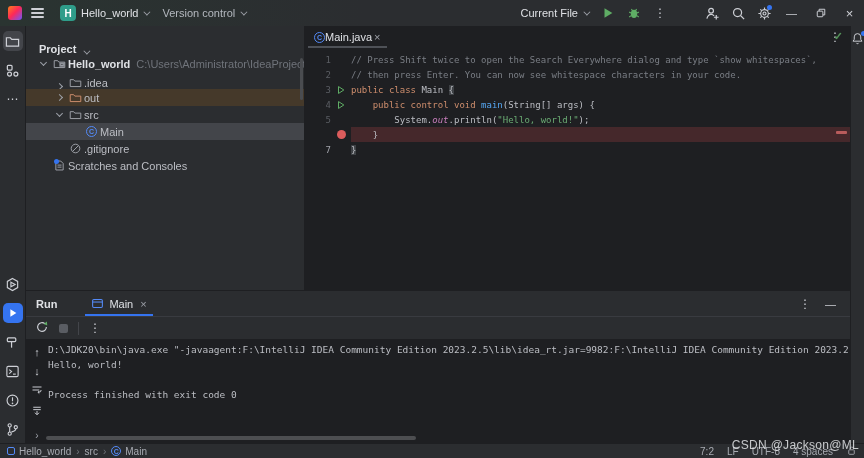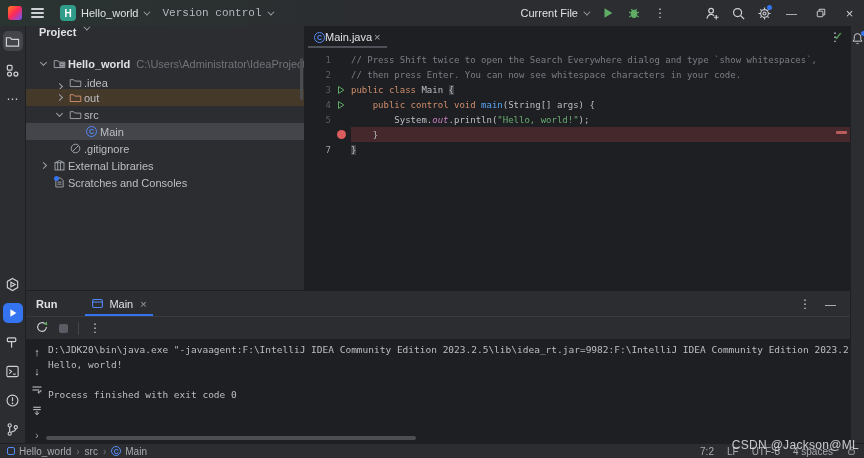--- a/index.html
+++ b/index.html
@@ -14,21 +14,21 @@
               padding-left:8px; position:relative; }
   .tb-item { display:flex; align-items:center; gap:5px; padding:0 7px; height:100%; color:#DFE1E5; }
   .logo { width:14px; height:14px; border-radius:3px;
           background:linear-gradient(135deg,#FC801D 0%,#FE2857 48%,#6B57FF 100%); }
   .hamburger { width:13px; display:flex; flex-direction:column; gap:2.5px; margin:0 9px 0 9px; }
   .hamburger i { display:block; height:1.4px; background:#CED0D6; border-radius:1px; }
   .proj-badge { width:16px; height:16px; border-radius:4px; background:#2F9D8A; color:#fff;
                 font-size:10px; font-weight:bold; display:flex; align-items:center; justify-content:center; }
   .chev { width:5px; height:5px; border-right:1.3px solid #9DA0A8; border-bottom:1.3px solid #9DA0A8;
           transform:rotate(45deg) translateY(-2px); display:inline-block; }
-  .dim { color:#B4B8BF; font-weight:normal;font-family:Liberation Mono, monospace; }
+  .dim { color:#B4B8BF; font-weight:normal; }
   .tb-spacer { flex:1; }
   .tb-icon { width:26px; height:100%; display:flex; align-items:center; justify-content:center; position:relative; }
   .tb-icon svg { display:block; }
   .blue-dot { position:absolute; width:5px; height:5px; border-radius:50%; background:#3574F0; top:5px; right:5px; }
   .win-btn { width:29px; height:100%; display:flex; align-items:center; justify-content:center; color:#CED0D6; }
   .ellipsis-v { color:#CED0D6; font-size:12px; letter-spacing:0; }
 
   
   .main { position:absolute; top:26px; left:0; right:0; bottom:15px; display:flex; }
   .strip-left { width:26px; background:#2B2D30; border-right:1px solid #1E1F22;
@@ -39,21 +39,21 @@
   .ticon.active-blue { background:#3574F0; }
   .strip-bottom { margin-top:auto; display:flex; flex-direction:column; align-items:center; }
   .center { flex:1; display:flex; flex-direction:column; min-width:0; }
   .workspace { height:264px; display:flex; min-height:264px; }
   .strip-right { width:14px; background:#2B2D30; border-left:1px solid #1E1F22;
                  display:flex; flex-direction:column; align-items:center; padding-top:6px; }
 
   
   .project-panel { width:279px; background:#2B2D30; border-right:1px solid #1E1F22;
                    position:relative; overflow:hidden; }
-  .pp-header { height:29px; display:flex; align-items:flex-start; gap:7px; padding-left:13px;
+  .pp-header { height:29px; display:flex; align-items:flex-end; gap:7px; padding-left:13px;
                font-weight:bold; color:#DFE1E5; }
   .tree { font-size:11px; }
   .tree-row { height:17px; display:flex; align-items:center; white-space:nowrap; overflow:hidden; }
   .tree-row.selected { background:#43454A; }
   .tree-row.excluded { background:#45392A; }
   .tr-chev { width:16px; flex:none; display:flex; align-items:center; justify-content:center; }
   .tr-chev .c { width:5px; height:5px; border-right:1.2px solid #9DA0A8; border-bottom:1.2px solid #9DA0A8; }
   .tr-chev .c.open { transform:rotate(45deg); margin-top:-2px; }
   .tr-chev .c.closed { transform:rotate(-45deg); }
   .tr-icon { width:17px; flex:none; display:flex; align-items:center; justify-content:center; }
@@ -318,34 +318,20 @@
               </div>
               <div class="tree-row" style="padding-left: 25px;">
                 <span class="tr-chev"></span>
                 <span class="tr-icon">
                   <svg width="13" height="13" viewBox="0 0 16 16" stroke="#9DA0A8" fill="none" stroke-width="1.2">
                     <circle cx="8" cy="8" r="5.3"></circle>
                     <line x1="4.5" y1="11.5" x2="11.5" y2="4.5"></line>
                   </svg>
                 </span>
                 <span class="tr-label">.gitignore</span>
-              </div>
-              <div class="tree-row" style="padding-left: 9px;">
-                <span class="tr-chev">
-                  <span class="c closed"></span>
-                </span>
-                <span class="tr-icon">
-                  <svg width="13" height="13" viewBox="0 0 16 16" stroke="#9DA0A8" fill="none" stroke-width="1.2">
-                    <rect x="2.5" y="4.5" width="11" height="9"></rect>
-                    <line x1="5.8" y1="4.5" x2="5.8" y2="13.5"></line>
-                    <line x1="9.2" y1="4.5" x2="9.2" y2="13.5"></line>
-                    <path d="M2.5 4.5 L8 1.8 L13.5 4.5"></path>
-                  </svg>
-                </span>
-                <span class="tr-label">External Libraries</span>
               </div>
               <div class="tree-row" style="padding-left: 9px;">
                 <span class="tr-chev"></span>
                 <span class="tr-icon">
                   <svg width="13" height="13" viewBox="0 0 16 16" stroke="#9DA0A8" fill="none" stroke-width="1.2">
                     <path d="M3.5 2.5 h6 l3 3 V13.5 h-9 z"></path>
                     <line x1="5.5" y1="7.5" x2="10.5" y2="7.5"></line>
                     <line x1="5.5" y1="10" x2="10.5" y2="10"></line>
                   </svg>
                   <span style="position:absolute;width:5px;height:5px;border-radius:50%;background:#3574F0;margin-left:-6px;margin-top:-9px"></span>

